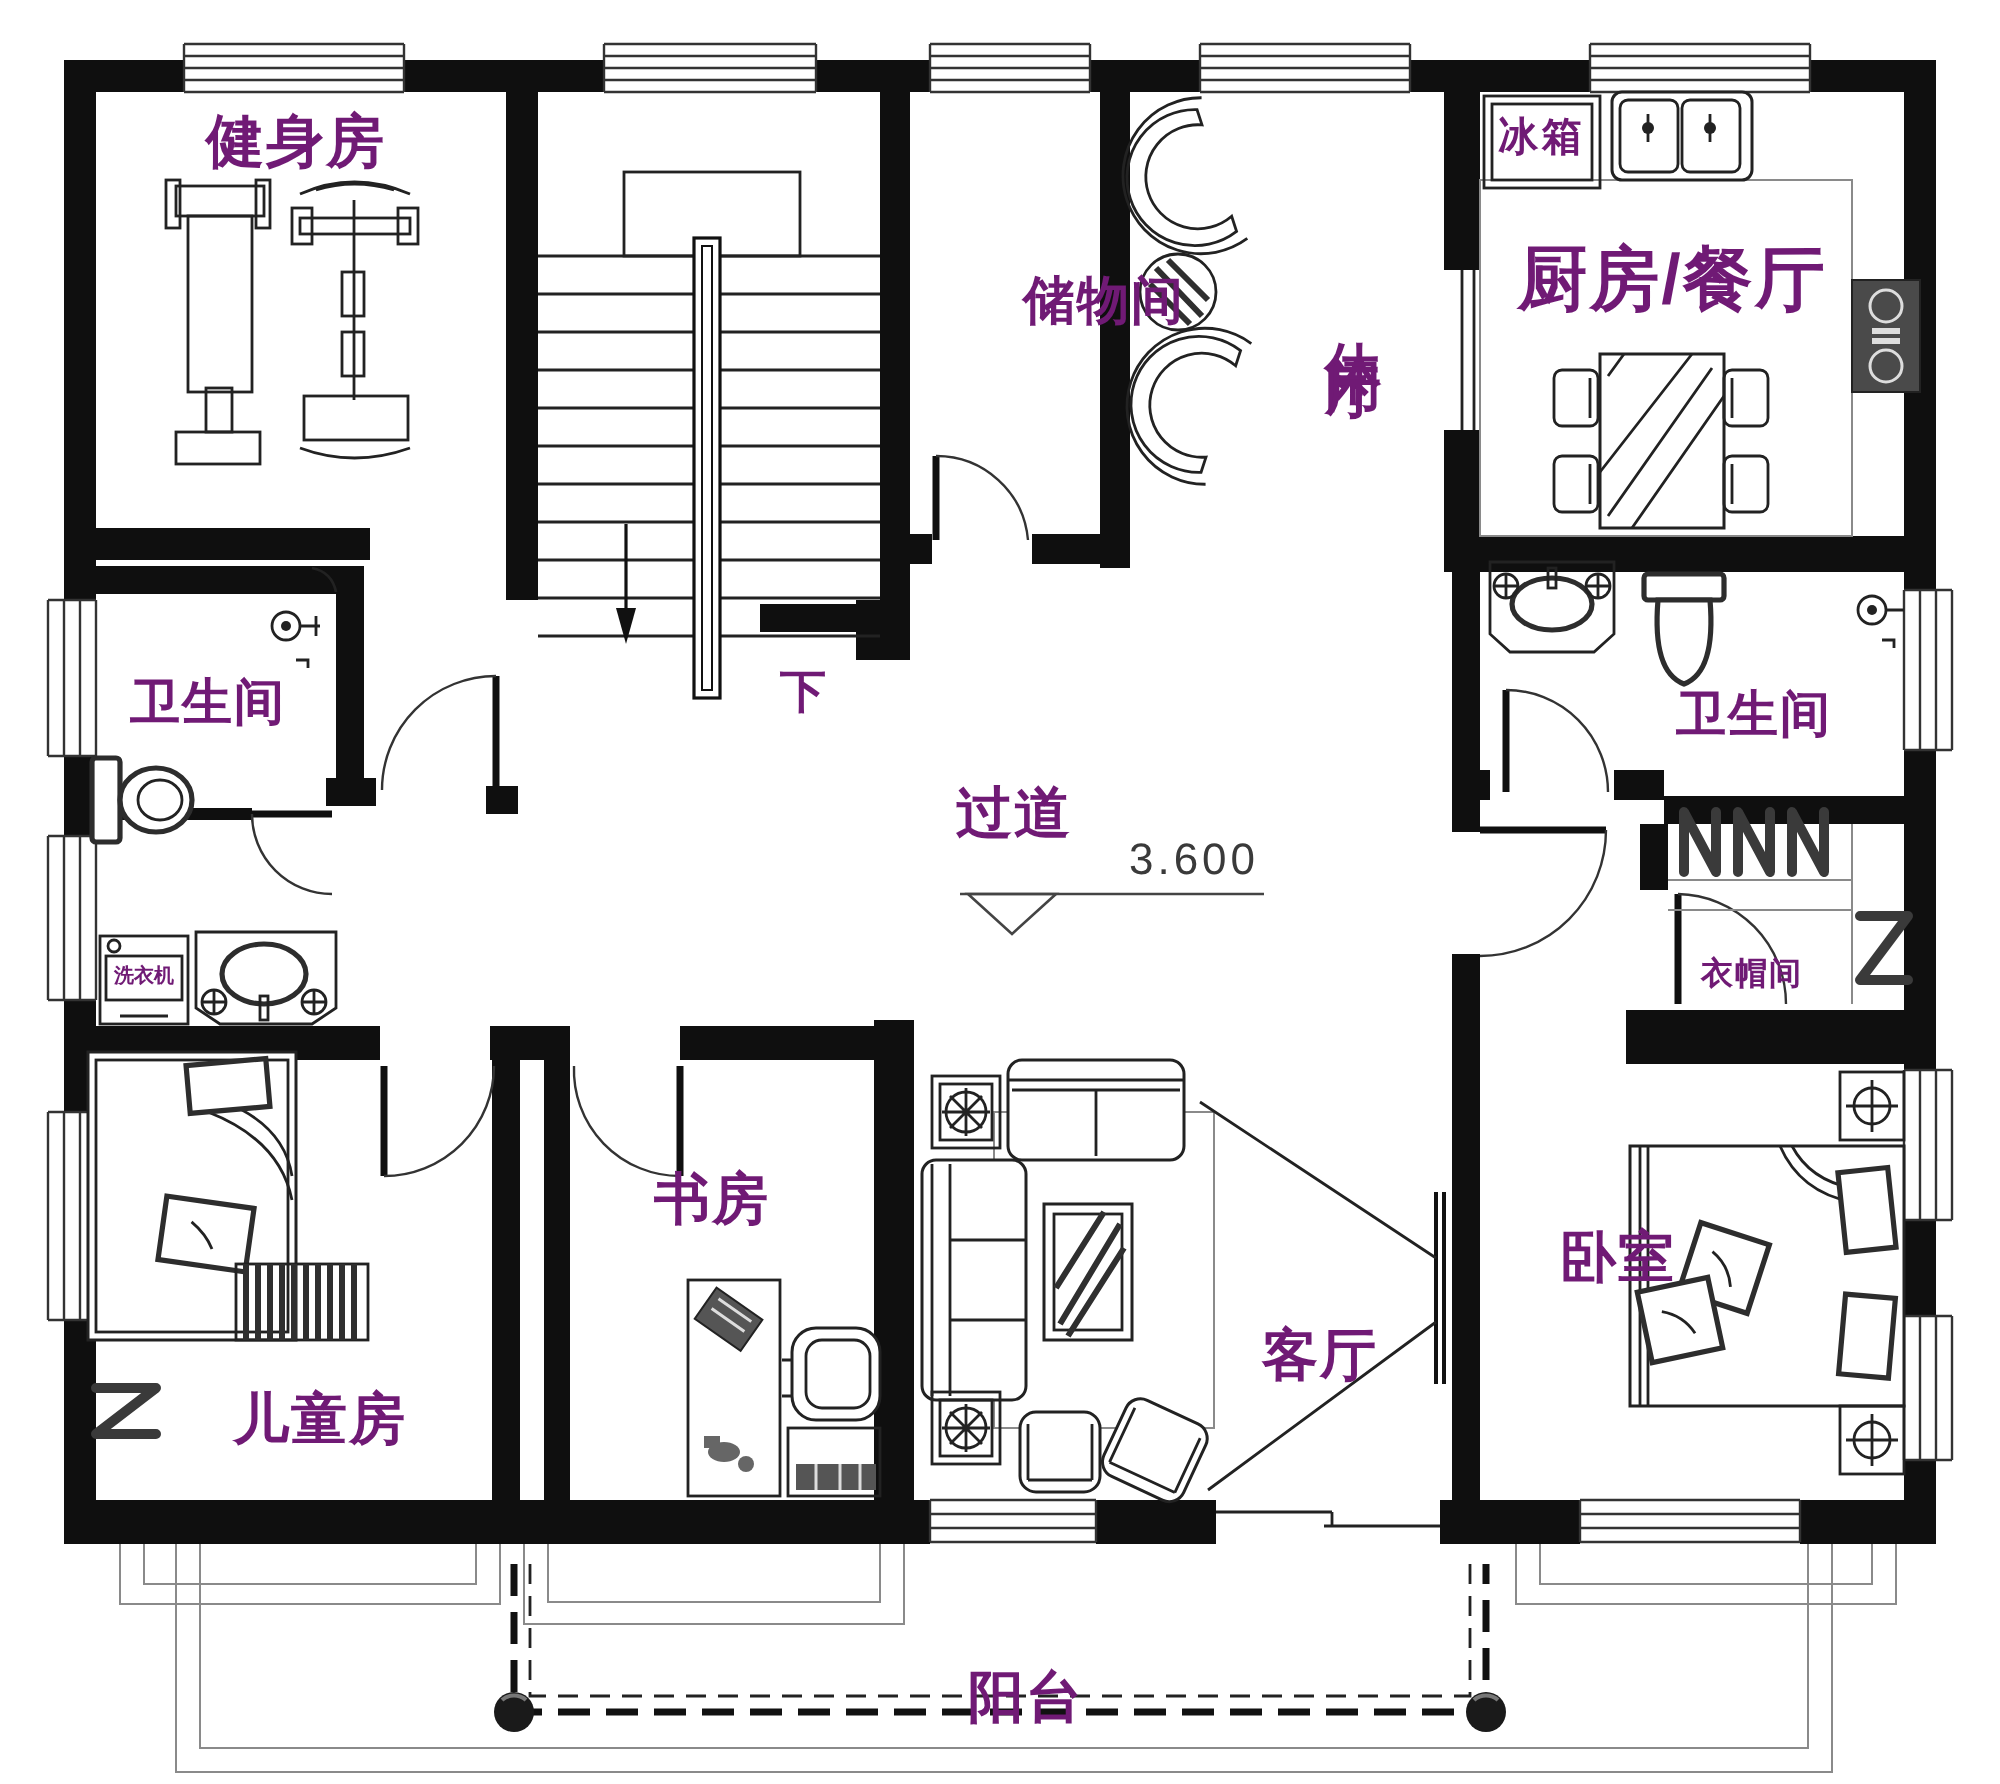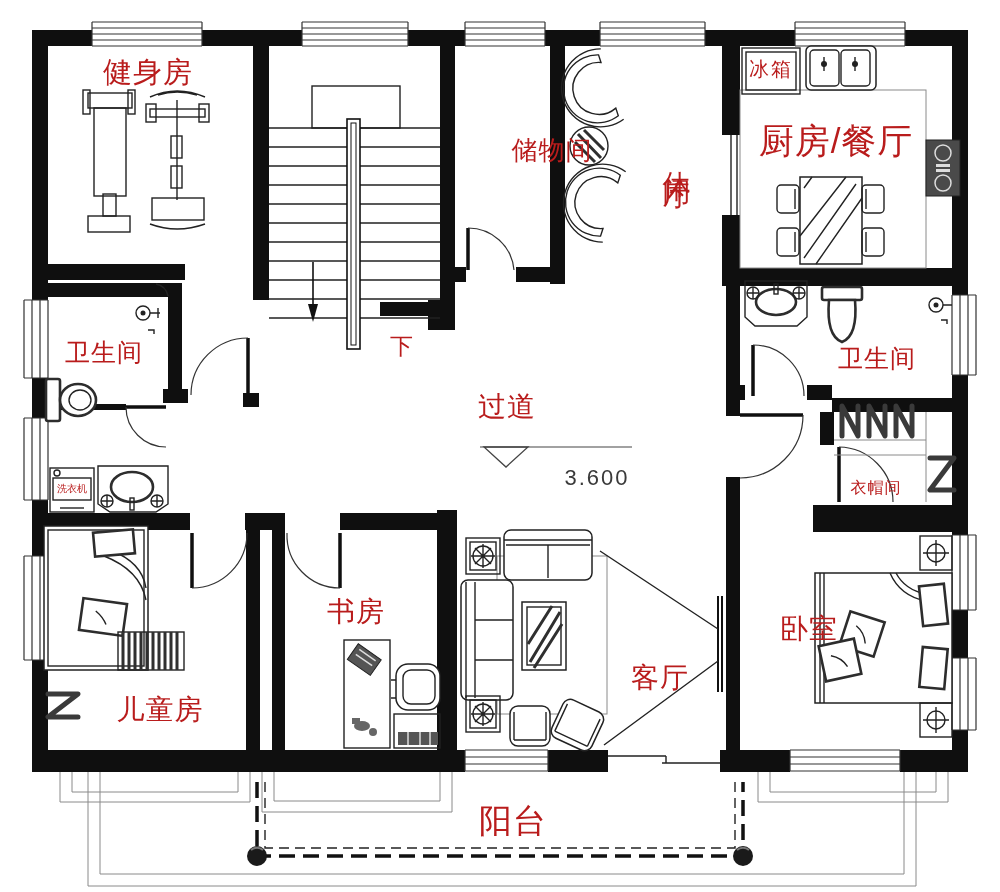--- a/index.html
+++ b/index.html
@@ -1,22 +1,22 @@
 <!DOCTYPE html>
 <html><head>
 <meta charset="utf-8">
 <style>
   html,body{margin:0;padding:0;background:#e8e8e8;}
   #plan{position:relative;width:1000px;height:892px;background:#ffffff;overflow:hidden;
         font-family:"Liberation Sans","DejaVu Sans",sans-serif;}
   #plan svg{position:absolute;left:0;top:0;}
-  .lbl{position:absolute;transform:translate(-50%,-50%);color:#b91c1c;white-space:nowrap;
-       font-weight:400;letter-spacing:1px;line-height:1;}
+  .lbl{position:absolute;transform:translate(-50%,-50%);color:#701a75;white-space:nowrap;
+       font-weight:700;letter-spacing:1px;line-height:1;}
   .lbl.vert{writing-mode:vertical-rl;text-orientation:upright;letter-spacing:6px;}
-  .lbl.dim{font-weight:400;color:#3a3a3a;letter-spacing:2px;margin-top:48px;}
+  .lbl.dim{font-weight:400;color:#3a3a3a;letter-spacing:2px;}
   .wall{fill:#0f0f0f;stroke:none;}
   .tl{fill:none;stroke:#222;stroke-width:1.4;}
   .tll{fill:none;stroke:#8a8a8a;stroke-width:1;}
   .furn{fill:#ffffff;stroke:#222;stroke-width:1.5;}
   .rough{fill:#ffffff;stroke:#2d2d2d;stroke-width:2.6;}
   .winline{fill:none;stroke:#333;stroke-width:1.2;}
   .door-arc{fill:none;stroke:#333;stroke-width:1.2;}
   .door-leaf{fill:none;stroke:#0f0f0f;stroke-width:3.5;}
   .hang{fill:none;stroke:#3a3a3a;stroke-width:5;stroke-linecap:round;stroke-linejoin:round;}
   .dk{fill:#4a4a4a;stroke:#222;stroke-width:1;}
@@ -381,19 +381,19 @@
   <div class="lbl" style="left:504px;top:150px;font-size:26px;margin-left:48px;">储物间</div>
   <div class="lbl vert" style="left:676px;top:158px;font-size:28px;">休闲厅</div>
   <div class="lbl" style="left:836px;top:140px;font-size:35px;">厨房/餐厅</div>
   <div class="lbl" style="left:771px;top:69px;font-size:20px;letter-spacing:2px;">冰箱</div>
   <div class="lbl" style="left:104px;top:352px;font-size:25px;">卫生间</div>
   <div class="lbl" style="left:877px;top:358px;font-size:25px;">卫生间</div>
   <div class="lbl" style="left:876px;top:488px;font-size:16px;">衣帽间</div>
   <div class="lbl" style="left:507px;top:407px;font-size:28px;">过道</div>
   <div class="lbl" style="left:402px;top:346px;font-size:23px;">下</div>
   <div class="lbl dim" style="left:597px;top:430px;font-size:22px;">3.600</div>
-  <div class="lbl" style="left:356px;top:600px;font-size:28px;margin-top:12px;">书房</div>
+  <div class="lbl" style="left:356px;top:600px;font-size:28px;">书房</div>
   <div class="lbl" style="left:660px;top:640px;font-size:28px;margin-top:38px;">客厅</div>
   <div class="lbl" style="left:809px;top:629px;font-size:28px;">卧室</div>
   <div class="lbl" style="left:160px;top:710px;font-size:28px;">儿童房</div>
-  <div class="lbl" style="left:513px;top:820px;font-size:33px;">阳台</div>
+  <div class="lbl" style="left:513px;top:849px;font-size:28px;">阳台</div>
   <div class="lbl" style="left:72px;top:489px;font-size:10px;letter-spacing:0;">洗衣机</div>
 </div>
 
 </body></html>

